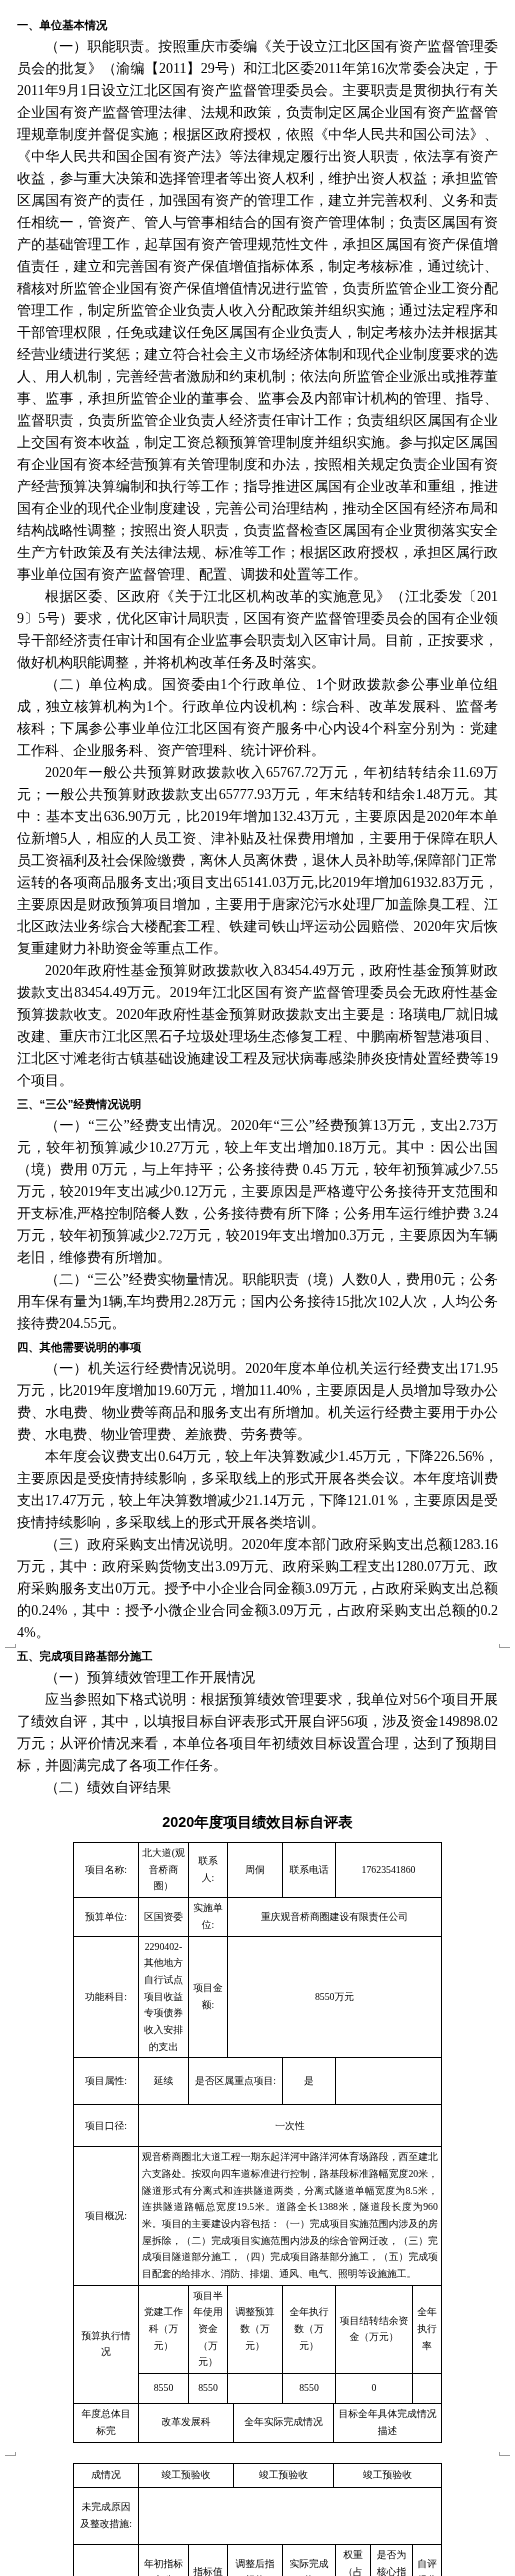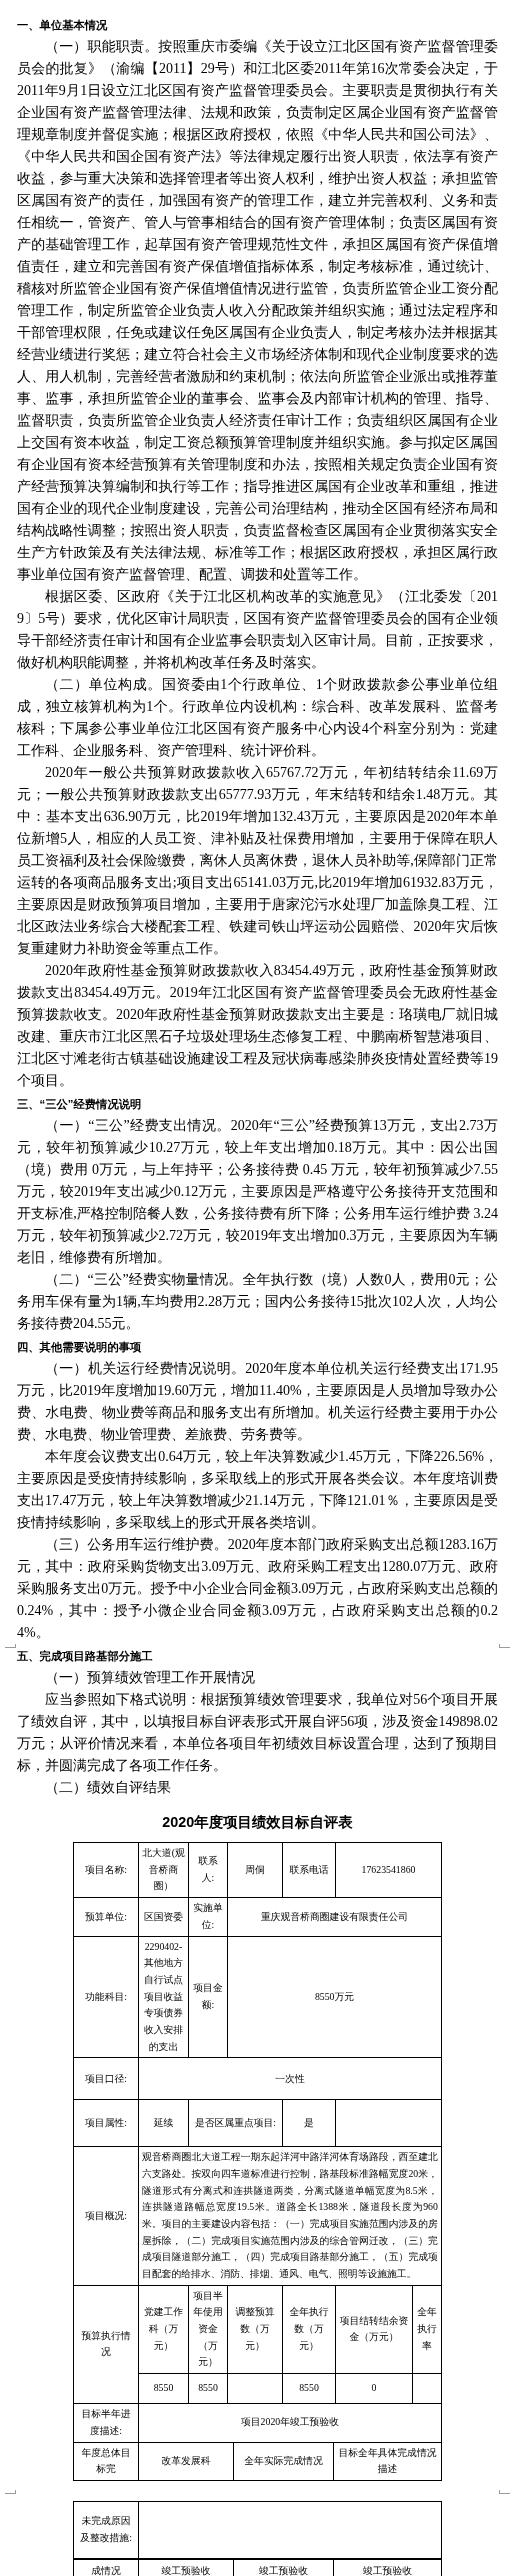--- a/index.html
+++ b/index.html
@@ -28,26 +28,26 @@
   <div class="sec-h">一、单位基本情况</div>
   <p class="para">（一）职能职责。按照重庆市委编《关于设立江北区国有资产监督管理委员会的批复》（渝编【2011】29号）和江北区委2011年第16次常委会决定，于2011年9月1日设立江北区国有资产监督管理委员会。主要职责是贯彻执行有关企业国有资产监督管理法律、法规和政策，负责制定区属企业国有资产监督管理规章制度并督促实施；根据区政府授权，依照《中华人民共和国公司法》、《中华人民共和国企国有资产法》等法律规定履行出资人职责，依法享有资产收益，参与重大决策和选择管理者等出资人权利，维护出资人权益；承担监管区属国有资产的责任，加强国有资产的管理工作，建立并完善权利、义务和责任相统一，管资产、管人与管事相结合的国有资产管理体制；负责区属国有资产的基础管理工作，起草国有资产管理规范性文件，承担区属国有资产保值增值责任，建立和完善国有资产保值增值指标体系，制定考核标准，通过统计、稽核对所监管企业国有资产保值增值情况进行监管，负责所监管企业工资分配管理工作，制定所监管企业负责人收入分配政策并组织实施；通过法定程序和干部管理权限，任免或建议任免区属国有企业负责人，制定考核办法并根据其经营业绩进行奖惩；建立符合社会主义市场经济体制和现代企业制度要求的选人、用人机制，完善经营者激励和约束机制；依法向所监管企业派出或推荐董事、监事，承担所监管企业的董事会、监事会及内部审计机构的管理、指导、监督职责，负责所监管企业负责人经济责任审计工作；负责组织区属国有企业上交国有资本收益，制定工资总额预算管理制度并组织实施。参与拟定区属国有企业国有资本经营预算有关管理制度和办法，按照相关规定负责企业国有资产经营预算决算编制和执行等工作；指导推进区属国有企业改革和重组，推进国有企业的现代企业制度建设，完善公司治理结构，推动全区国有经济布局和结构战略性调整；按照出资人职责，负责监督检查区属国有企业贯彻落实安全生产方针政策及有关法律法规、标准等工作；根据区政府授权，承担区属行政事业单位国有资产监督管理、配置、调拨和处置等工作。</p>
   <p class="para">根据区委、区政府《关于江北区机构改革的实施意见》（江北委发〔2019〕5号）要求，优化区审计局职责，区国有资产监督管理委员会的国有企业领导干部经济责任审计和国有企业监事会职责划入区审计局。目前，正按要求，做好机构职能调整，并将机构改革任务及时落实。</p>
   <p class="para">（二）单位构成。国资委由1个行政单位、1个财政拨款参公事业单位组成，独立核算机构为1个。行政单位内设机构：综合科、改革发展科、监督考核科；下属参公事业单位江北区国有资产服务中心内设4个科室分别为：党建工作科、企业服务科、资产管理科、统计评价科。</p>
 
   <p class="para">2020年一般公共预算财政拨款收入65767.72万元，年初结转结余11.69万元；一般公共预算财政拨款支出65777.93万元，年末结转和结余1.48万元。其中：基本支出636.90万元，比2019年增加132.43万元，主要原因是2020年本单位新增5人，相应的人员工资、津补贴及社保费用增加，主要用于保障在职人员工资福利及社会保险缴费，离休人员离休费，退休人员补助等,保障部门正常运转的各项商品服务支出;项目支出65141.03万元,比2019年增加61932.83万元，主要原因是财政预算项目增加，主要用于唐家沱污水处理厂加盖除臭工程、江北区政法业务综合大楼配套工程、铁建司铁山坪运动公园赔偿、2020年灾后恢复重建财力补助资金等重点工作。</p>
   <p class="para">2020年政府性基金预算财政拨款收入83454.49万元，政府性基金预算财政拨款支出83454.49万元。2019年江北区国有资产监督管理委员会无政府性基金预算拨款收支。2020年政府性基金预算财政拨款支出主要是：珞璜电厂就旧城改建、重庆市江北区黑石子垃圾处理场生态修复工程、中鹏南桥智慧港项目、江北区寸滩老街古镇基础设施建设工程及冠状病毒感染肺炎疫情处置经费等19个项目。</p>
 
   <div class="sec-h">三、“三公”经费情况说明</div>
   <p class="para">（一）“三公”经费支出情况。2020年“三公”经费预算13万元，支出2.73万元，较年初预算减少10.27万元，较上年支出增加0.18万元。其中：因公出国（境）费用 0万元，与上年持平；公务接待费 0.45 万元，较年初预算减少7.55万元，较2019年支出减少0.12万元，主要原因是严格遵守公务接待开支范围和开支标准,严格控制陪餐人数，公务接待费有所下降；公务用车运行维护费 3.24 万元，较年初预算减少2.72万元，较2019年支出增加0.3万元，主要原因为车辆老旧，维修费有所增加。</p>
-  <p class="para">（二）“三公”经费实物量情况。全年执行数（境）人数0人，费用0元；公务用车保有量为1辆,车均费用2.28万元；国内公务接待15批次102人次，人均公务接待费204.55元。</p>
+  <p class="para">（二）“三公”经费实物量情况。职能职责（境）人数0人，费用0元；公务用车保有量为1辆,车均费用2.28万元；国内公务接待15批次102人次，人均公务接待费204.55元。</p>
 
   <div class="sec-h">四、其他需要说明的事项</div>
   <p class="para">（一）机关运行经费情况说明。2020年度本单位机关运行经费支出171.95万元，比2019年度增加19.60万元，增加11.40%，主要原因是人员增加导致办公费、水电费、物业费等商品和服务支出有所增加。机关运行经费主要用于办公费、水电费、物业管理费、差旅费、劳务费等。</p>
   <p class="para">本年度会议费支出0.64万元，较上年决算数减少1.45万元，下降226.56%，主要原因是受疫情持续影响，多采取线上的形式开展各类会议。本年度培训费支出17.47万元，较上年决算数增减少21.14万元，下降121.01％，主要原因是受疫情持续影响，多采取线上的形式开展各类培训。</p>
-  <p class="para">（三）公务用车运行维护费。2020年度本部门政府采购支出总额1283.16万元，其中：政府采购货物支出3.09万元、政府采购工程支出1280.07万元、政府采购服务支出0万元。授予中小企业合同金额3.09万元，占政府采购支出总额的0.24%，其中：授予小微企业合同金额3.09万元，占政府采购支出总额的0.24%。</p>
+  <p class="para">（三）政府采购支出情况说明。2020年度本部门政府采购支出总额1283.16万元，其中：政府采购货物支出3.09万元、政府采购工程支出1280.07万元、政府采购服务支出0万元。授予中小企业合同金额3.09万元，占政府采购支出总额的0.24%，其中：授予小微企业合同金额3.09万元，占政府采购支出总额的0.24%。</p>
 
   <div class="pbreak">
       <span class="pm l"></span>
       <span class="pm r"></span>
     </div>
   <div class="sec-h">五、完成项目路基部分施工</div>
   <p class="para">（一）预算绩效管理工作开展情况</p>
   <p class="para">应当参照如下格式说明：根据预算绩效管理要求，我单位对56个项目开展了绩效自评，其中，以填报目标自评表形式开展自评56项，涉及资金149898.02万元；从评价情况来看，本单位各项目年初绩效目标设置合理，达到了预期目标，并圆满完成了各项工作任务。</p>
   <p class="para">（二）绩效自评结果</p>
 
@@ -76,30 +76,30 @@
       <td class="c">区国资委</td>
       <td class="c">实施单位:</td>
       <td class="c" colspan="3">重庆观音桥商圈建设有限责任公司</td>
     </tr>
     <tr style="height:100px">
       <td class="c">功能科目:</td>
       <td class="c">2290402-其他地方自行试点项目收益专项债券收入安排的支出</td>
       <td class="c">项目金额:</td>
       <td class="c" colspan="3">8550万元</td>
     </tr>
-    <tr style="height:42px">
-      <td class="c">项目口径:</td>
-      <td class="c" colspan="5">一次性</td>
-    </tr>
     <tr style="height:47px">
       <td class="c">项目属性:</td>
       <td class="c">延续</td>
       <td class="c" colspan="2">是否区属重点项目:</td>
       <td class="c">是</td>
       <td class="c"></td>
+    </tr>
+    <tr style="height:42px">
+      <td class="c">项目口径:</td>
+      <td class="c" colspan="5">一次性</td>
     </tr>
     <tr style="height:118px">
       <td class="c">项目概况:</td>
       <td class="just" colspan="5">观音桥商圈北大道工程一期东起洋河中路洋河体育场路段，西至建北六支路处。按双向四车道标准进行控制，路基段标准路幅宽度20米，隧道形式有分离式和连拱隧道两类，分离式隧道单幅宽度为8.5米，连拱隧道路幅总宽度19.5米。道路全长1388米，隧道段长度为960米。项目的主要建设内容包括：（一）完成项目实施范围内涉及的房屋拆除，（二）完成项目实施范围内涉及的综合管网迁改，（三）完成项目隧道部分施工，（四）完成项目路基部分施工，（五）完成项目配套的给排水、消防、排烟、通风、电气、照明等设施施工。</td>
     </tr>
   </tbody>
     </table>
 
   <table class="tb joined">
     <colgroup>
@@ -125,32 +125,20 @@
       <td class="c">8550</td>
       <td class="c">8550</td>
       <td class="c"></td>
       <td class="c">8550</td>
       <td class="c">0</td>
       <td class="c"></td>
     </tr>
   </tbody>
     </table>
 
-  <table class="tb joined">
-    <colgroup>
-        <col style="width:65px">
-        <col style="width:303px">
-      </colgroup>
-    <tbody>
-        <tr style="height:37px">
-      <td class="c">目标半年进度描述:</td>
-      <td class="c">项目2020年竣工预验收</td>
-    </tr>
-  </tbody>
-    </table>
 
   <table class="tb joined">
     <colgroup>
         <col style="width:65px">
         <col style="width:95px">
         <col style="width:100px">
         <col style="width:108px">
       </colgroup>
     <tbody>
         <tr style="height:24px">
@@ -162,46 +150,46 @@
   </tbody>
     </table>
 
   <div class="gap40">
     <div class="pbreak" style="top:9.3px">
         <span class="pm l"></span>
         <span class="pm r"></span>
       </div>
   </div>
 
-  <table class="tb joined">
-    <colgroup>
-        <col style="width:65px">
-        <col style="width:303px">
-      </colgroup>
-    <tbody>
-        <tr style="height:57px">
-      <td class="c">未完成原因及整改措施:</td>
-      <td></td>
-    </tr>
-  </tbody>
-    </table>
-
   <table class="tb">
     <colgroup>
         <col style="width:65px">
         <col style="width:95px">
         <col style="width:100px">
         <col style="width:108px">
       </colgroup>
     <tbody>
         <tr style="height:24px">
       <td class="c">成情况</td>
       <td class="c">竣工预验收</td>
       <td class="c">竣工预验收</td>
       <td class="c">竣工预验收</td>
+    </tr>
+  </tbody>
+    </table>
+
+  <table class="tb joined">
+    <colgroup>
+        <col style="width:65px">
+        <col style="width:303px">
+      </colgroup>
+    <tbody>
+        <tr style="height:57px">
+      <td class="c">未完成原因及整改措施:</td>
+      <td></td>
     </tr>
   </tbody>
     </table>
 
   <table class="tb joined">
     <colgroup>
         <col style="width:65px">
         <col style="width:50px">
         <col style="width:39px">
         <col style="width:55px">

